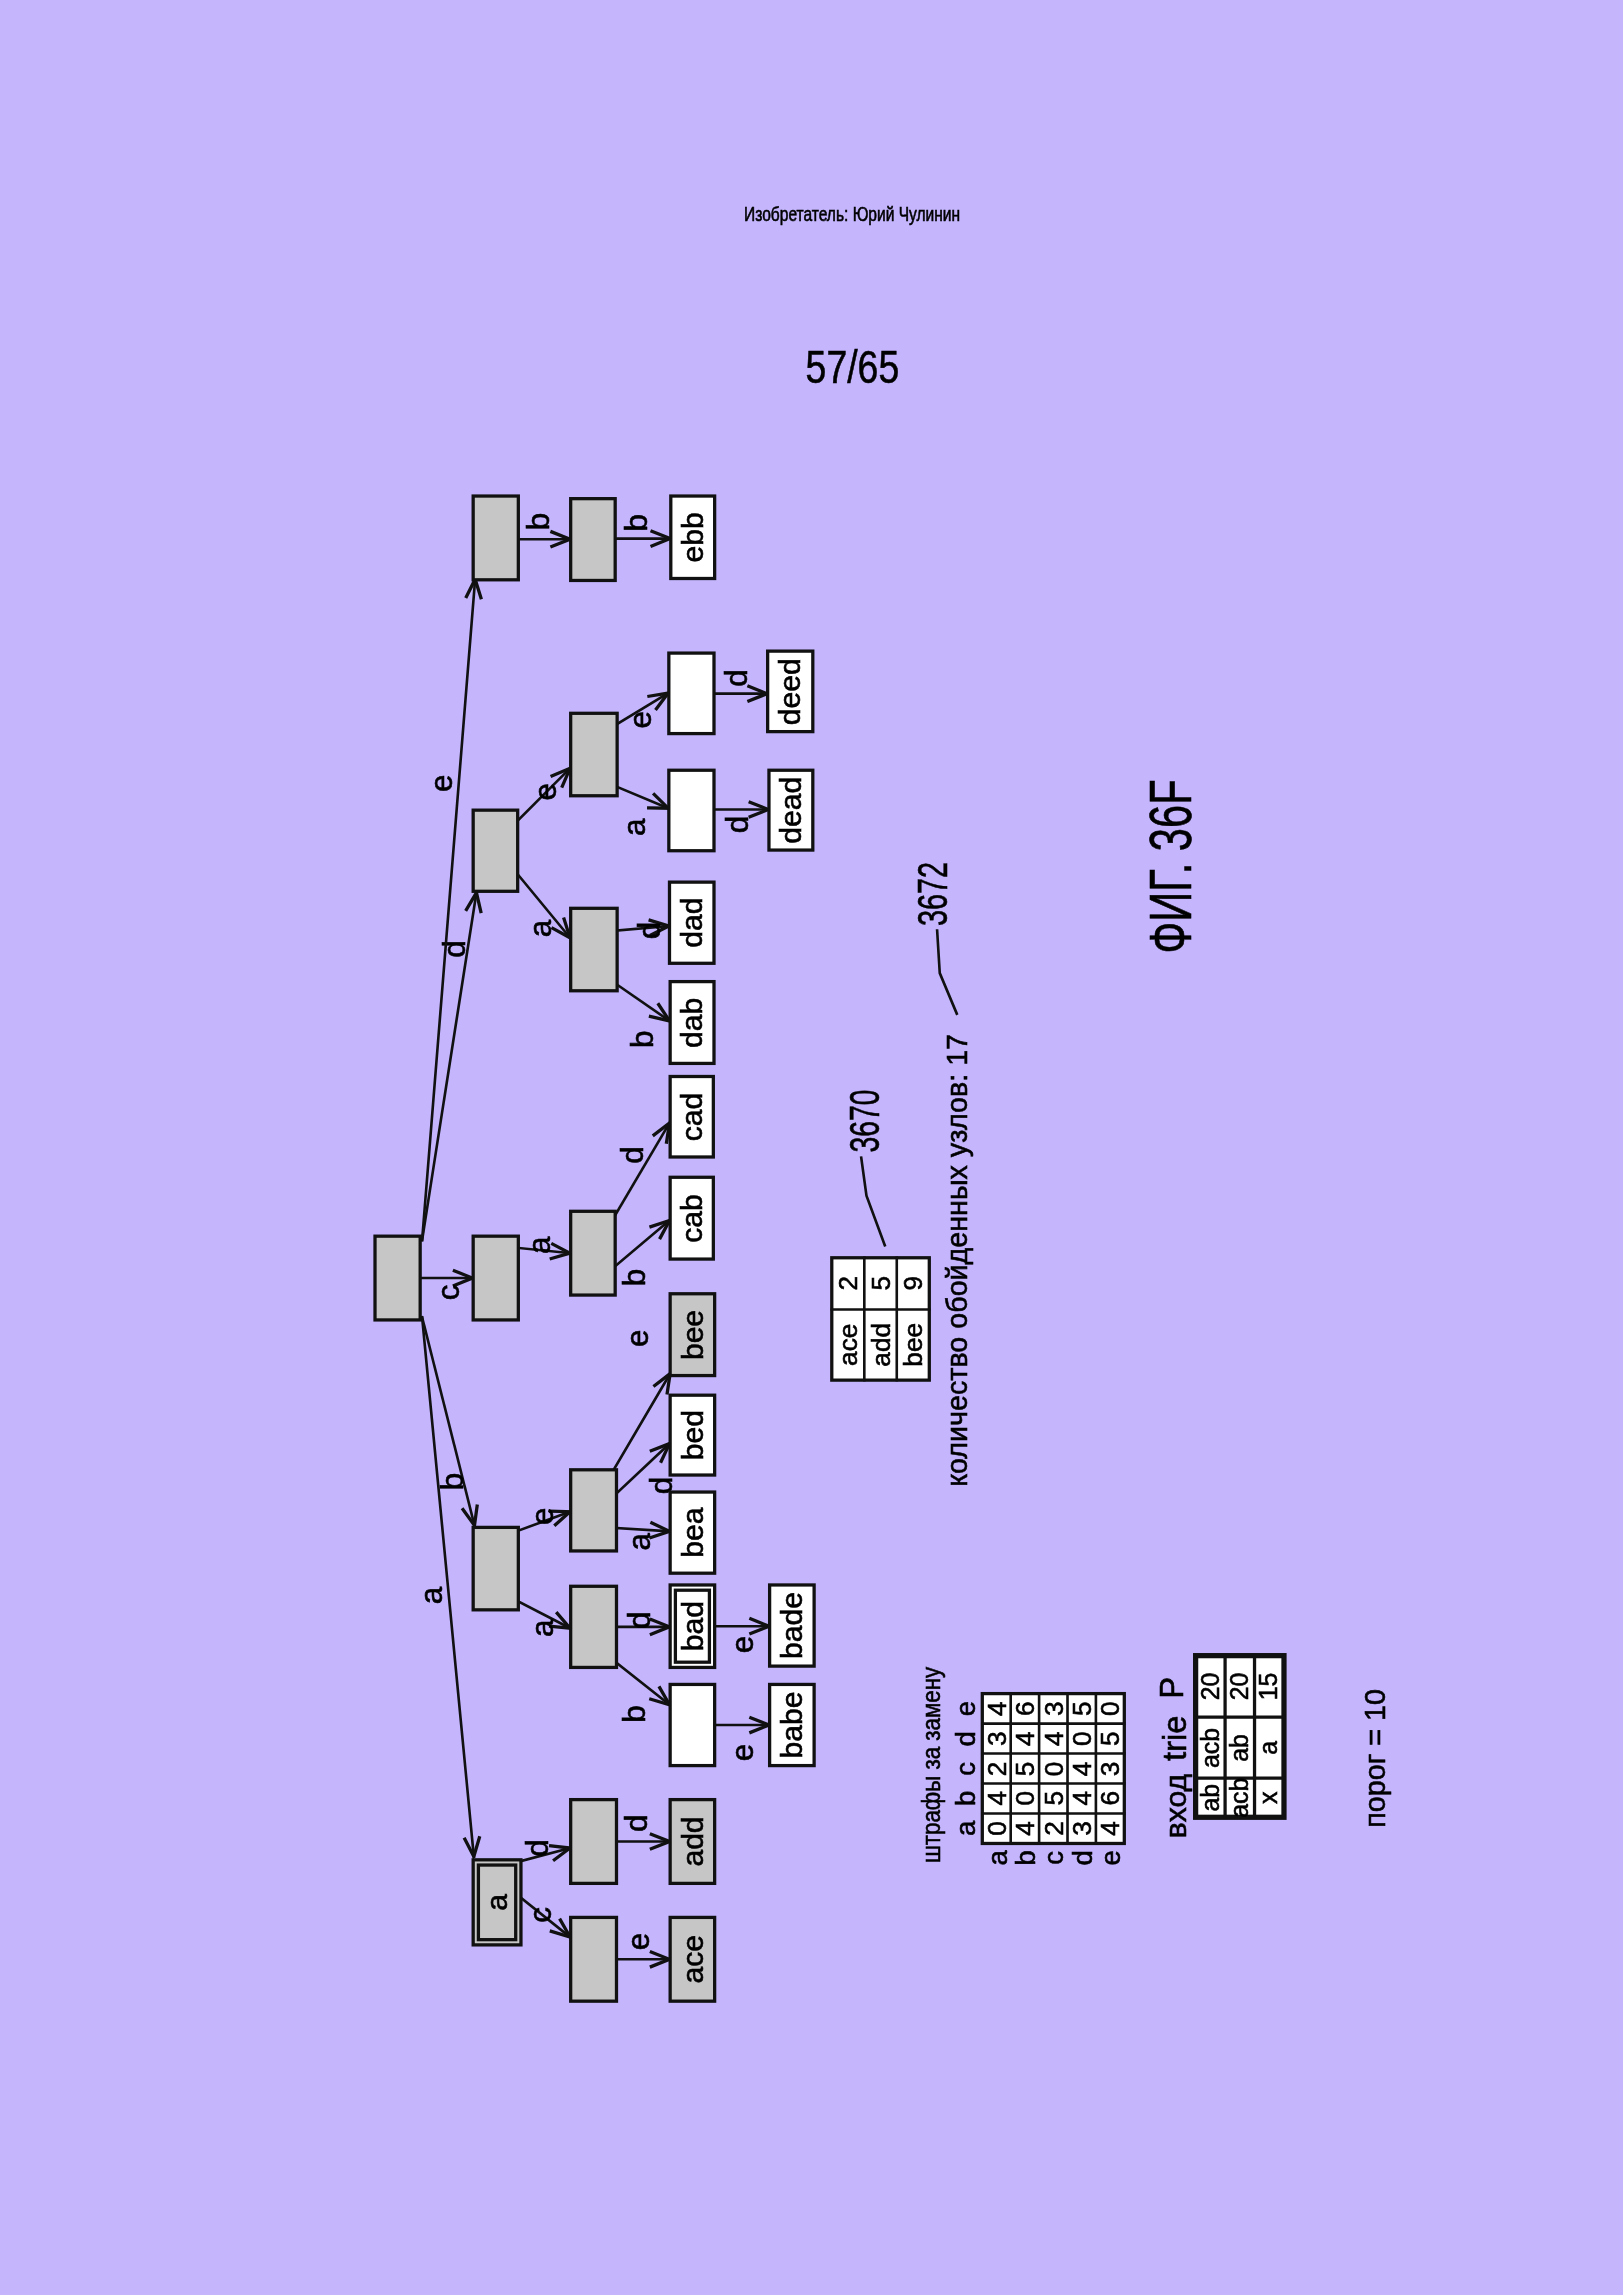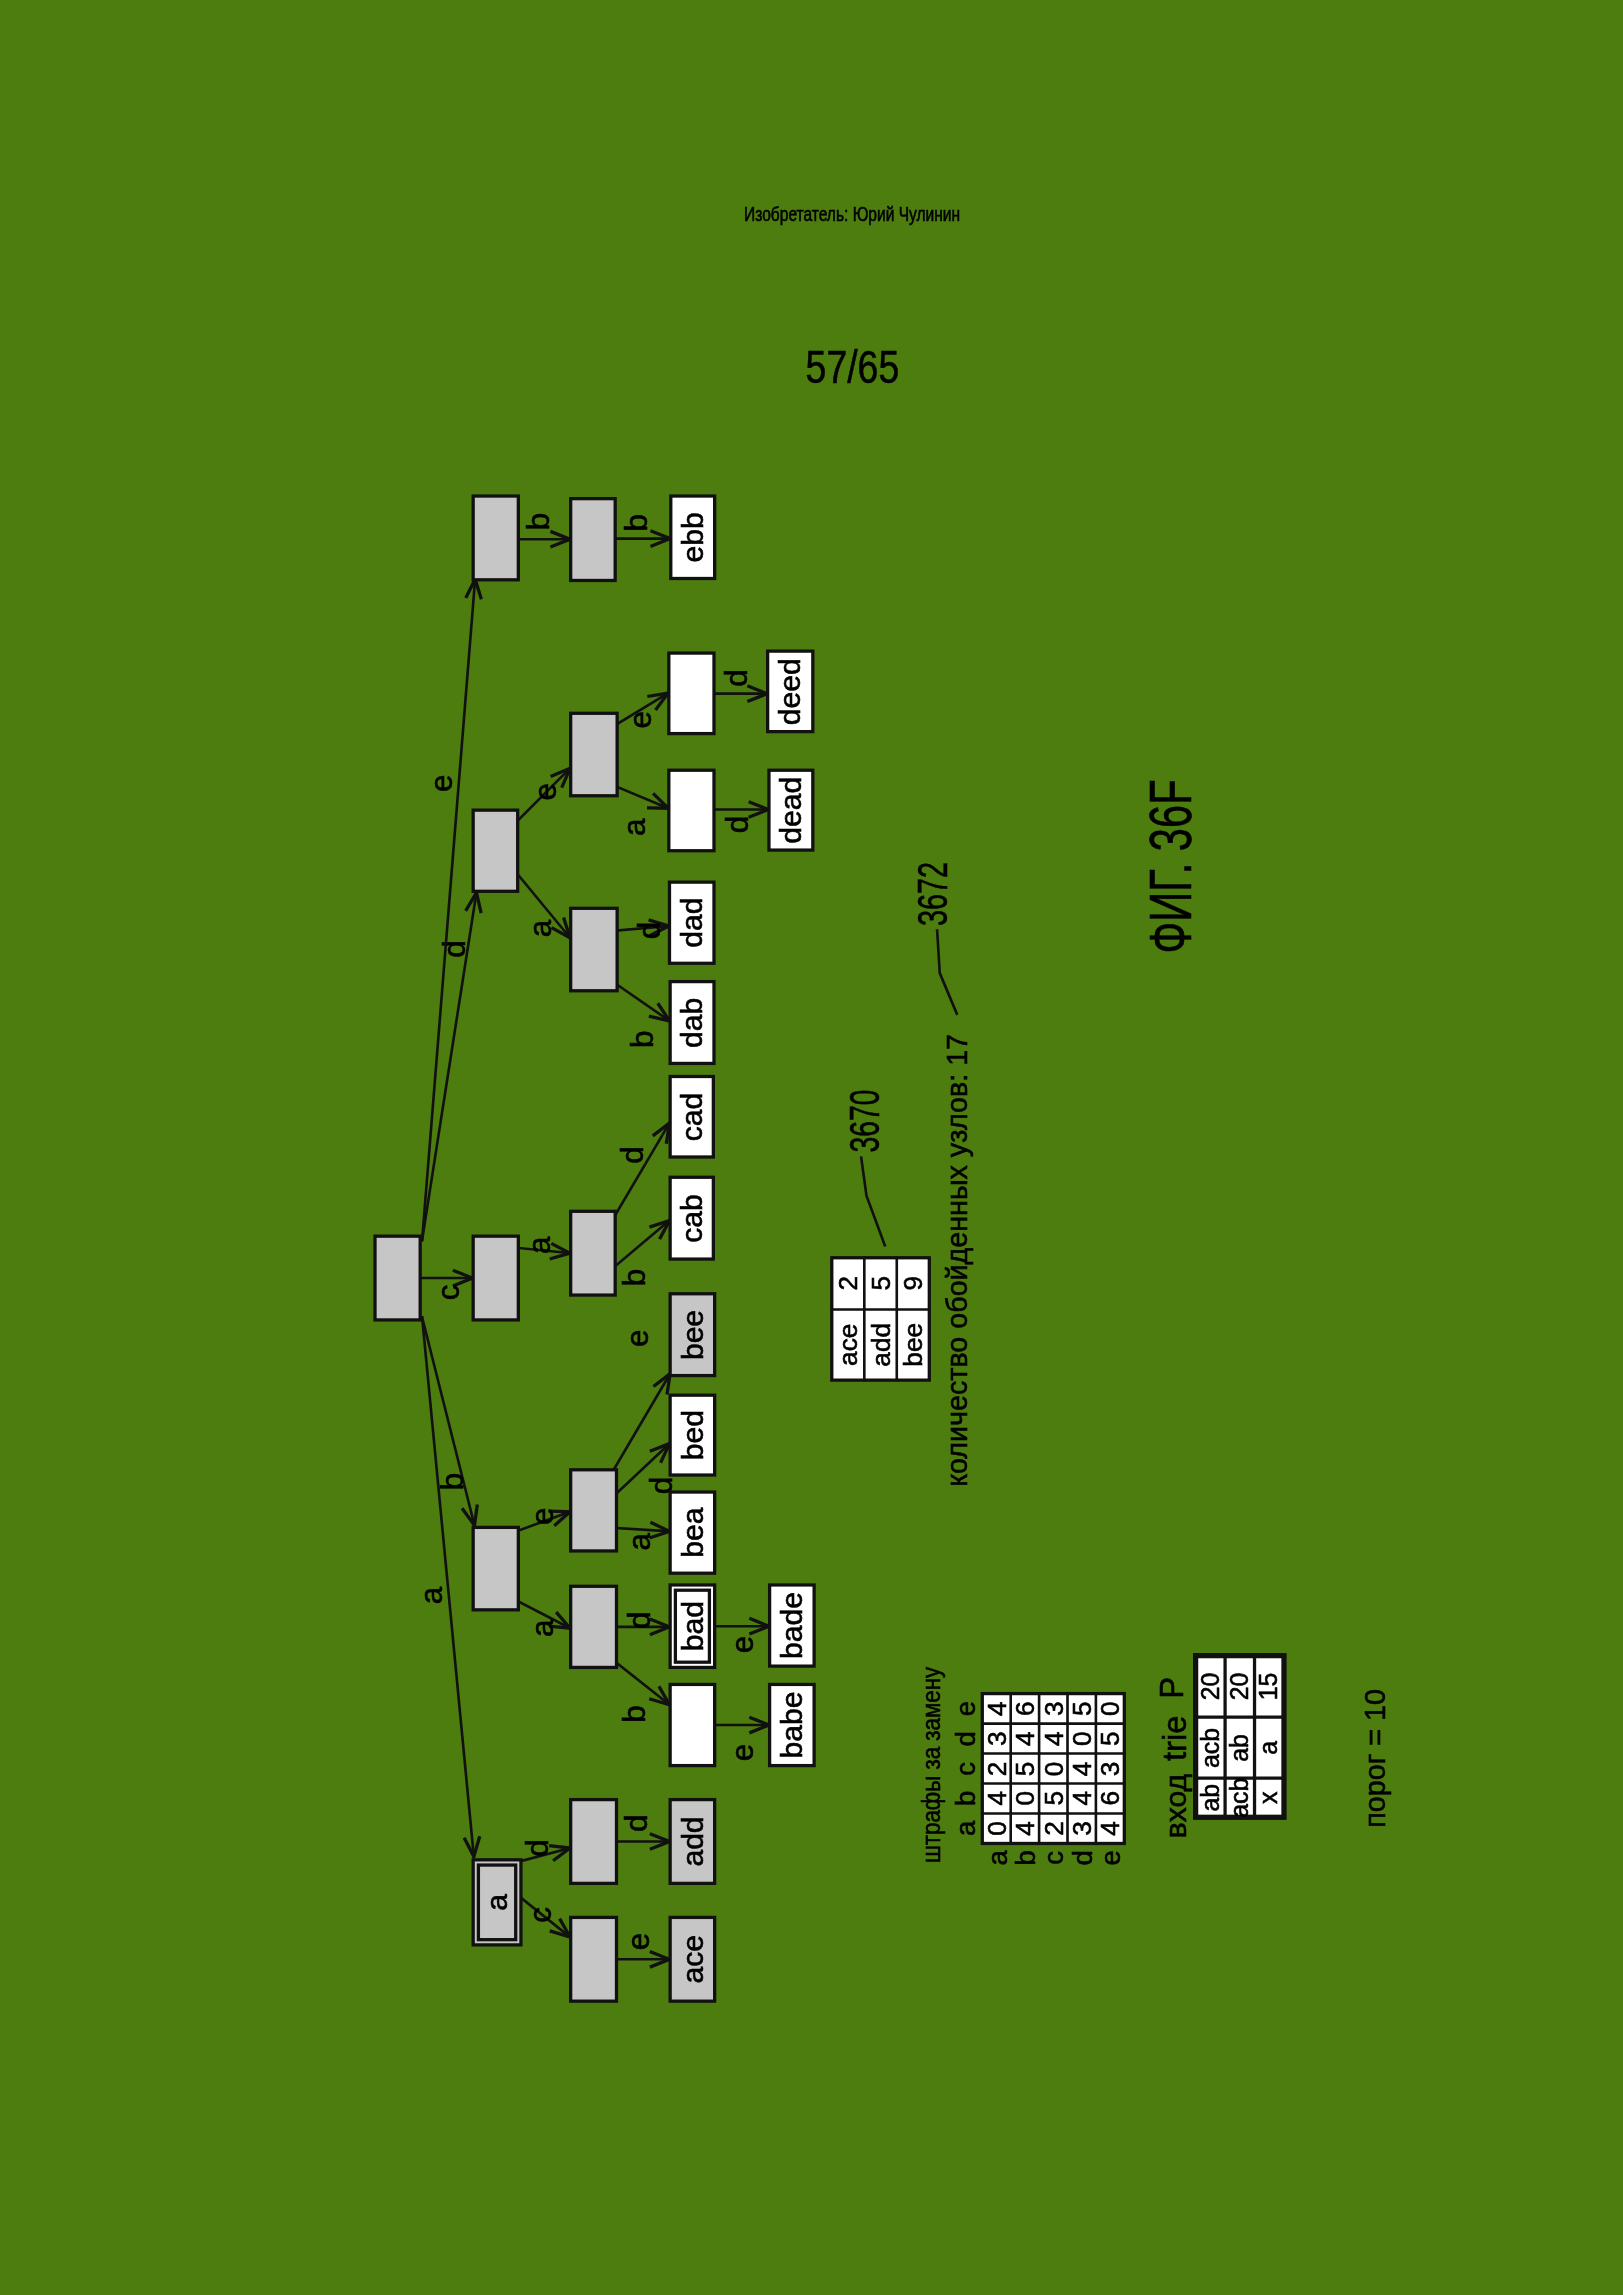--- a/index.html
+++ b/index.html
@@ -1,14 +1,14 @@
 <!DOCTYPE html>
 <html style="font-size:10.5px"><head><meta charset="utf-8"><title>57/65</title><style>
 html,body{margin:0;padding:0;background:#ffffff;}
-#page{position:relative;width:1623px;height:2295px;background:#4d7c0f;overflow:hidden;}
+#page{position:relative;width:1623px;height:2295px;background:#c4b5fd;overflow:hidden;}
 text{font-family:"Liberation Sans",sans-serif;fill:#000;stroke:#000;stroke-width:0.9px;}
 </style></head><body>
 <div id="page">
 <svg width="1623" height="2295" viewBox="0 0 2480 3507">
 <defs>
         <marker id="ah" viewBox="0 0 36 30" markerWidth="36" markerHeight="30" refX="33" refY="15" orient="auto" markerUnits="userSpaceOnUse">
           <path d="M3,3 L33,15 L3,27" fill="none" stroke="#111111" stroke-width="5"></path>
         </marker>
       </defs>
 

